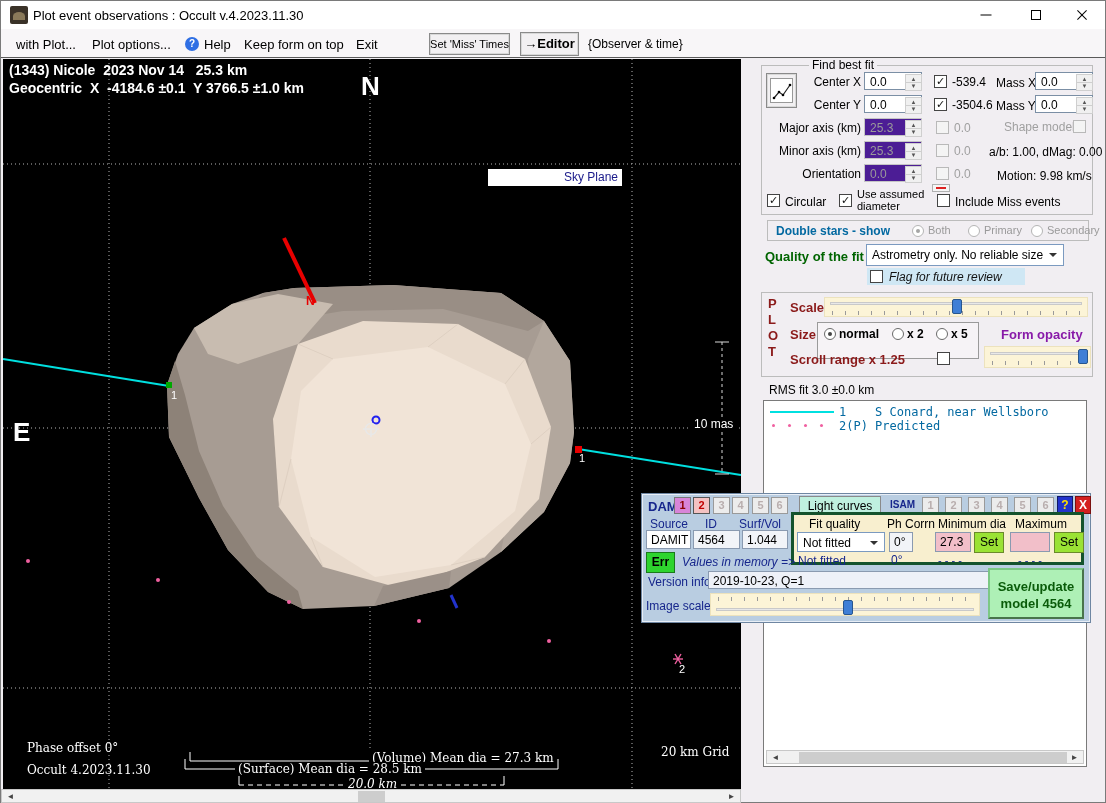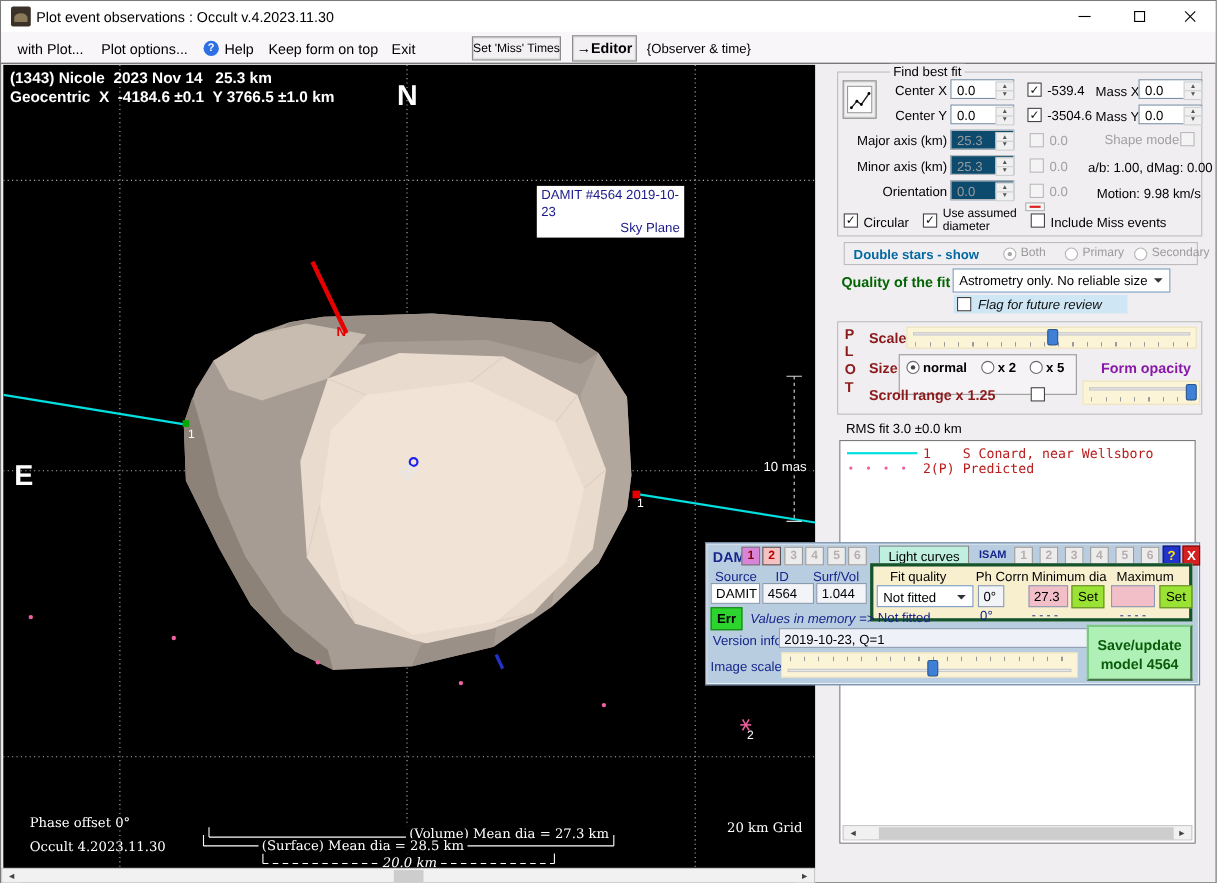--- a/index.html
+++ b/index.html
@@ -51,34 +51,34 @@
   .cb.checked::before { content:"\2713"; }
   .cb.dis { border-color:#b9b9b9; background:#f4f4f4; }
   .radio { width:12px; height:12px; border-radius:50%; border:1px solid #6a6a6a; background:#fff; position:relative; }
   .radio.sel::after { content:""; position:absolute; left:3px; top:3px; width:4px; height:4px; border-radius:50%; background:#444; }
   .radio.dis { border-color:#b5b5b5; }
   .radio.dis.sel::after { background:#a5a5a5; }
   .spin { background:#fff; border:1px solid #7b8fa5; height:18px; font-size:12px; color:#000; padding:2px 18px 0 5px; }
   .spin .sbtns { position:absolute; right:1px; top:1px; width:15px; height:14px; font-size:6px; color:#555; }
   .spin .sbtns::before { content:"\25B2"; position:absolute; left:0; top:0; width:15px; height:7px; text-align:center; line-height:8px; background:#f0f0f0; border:1px solid #cfcfcf; }
   .spin .sbtns::after { content:"\25BC"; position:absolute; left:0; top:8px; width:15px; height:7px; text-align:center; line-height:7px; background:#f0f0f0; border:1px solid #cfcfcf; }
-  .spin.dis { background:#0c4a6e; color:#9a9a9a; border-color:#c5c5c5; }
+  .spin.dis { background:#4c1d95; color:#9a9a9a; border-color:#c5c5c5; }
   .lblr { text-align:right; font-size:12px; color:#000; }
   .gray { color:#a0a0a0; }
   .combo { background:#fff; border:1px solid #7b9ac0; font-size:12px; color:#000; padding:3px 18px 0 5px; }
   .combo::after { content:""; position:absolute; right:6px; top:8px; border:4px solid transparent; border-top-color:#333; }
   .slider { background:#fcf4d7; border:1px solid #ece2bd; }
   .groove { position:absolute; left:5px; right:5px; height:3px; background:#e8e8e8; border:1px solid #c9c9c9; }
   .ticks { position:absolute; left:7px; right:7px; height:4px; background:repeating-linear-gradient(90deg,#9a9a9a 0 1px,transparent 1px 13px); }
   .thumb { position:absolute; width:10px; height:15px; background:#3f7fd6; border:1px solid #28568e; border-radius:2px; }
   .darkred { color:#8b1a1a; font-weight:bold; }
 
   
   .listbox { background:#fff; border:1px solid #7a7a7a; }
-  .mono { font-family:"DejaVu Sans Mono", monospace; font-size:12px; color:#b91c1c; white-space:pre; }
+  .mono { font-family:"DejaVu Sans Mono", monospace; font-size:12px; color:#0369a1; white-space:pre; }
   .dotset { width:3px; height:3px; border-radius:50%; background:#f060a0; box-shadow:16px 0 0 #f060a0, 32px 0 0 #f060a0, 48px 0 0 #f060a0; }
 
   
   .dpanel { left:640px; top:492px; width:450px; height:130px; background:#b9cde1; border:1px solid #6e86a2; box-shadow:0 0 0 1px #e8eef6 inset; z-index:50; }
   .navy { color:#16268c; }
   .dtab { position:absolute; top:3px; width:17px; height:17px; border:1px solid #9a9a9a; background:#ececec; font:bold 11px/15px "Liberation Sans",sans-serif; text-align:center; color:#b9aeae; }
   .dtab.t1 { background:#d884d8; color:#8b0000; border-color:#777; }
   .dtab.t2 { background:#f4c2c2; color:#c00000; border-color:#555; }
   .dbox { position:absolute; background:#f2f4f8; border:1px solid #8a9ab0; font-size:12px; color:#000; padding:2px 0 0 4px; }
   .pinkbox { background:#f2bfc9; }
@@ -197,21 +197,20 @@
           <line x1="501" y1="717" x2="501" y2="726"></line>
       </g>
     </svg>
 
     <div class="ptxt ptitle" style="left:6px; top:3px;">(1343) Nicole  2023 Nov 14   25.3 km</div>
     <div class="ptxt ptitle" style="left:6px; top:21px;">Geocentric  X  -4184.6 ±0.1  Y 3766.5 ±1.0 km</div>
     <div class="ptxt pbig" style="left:358px; top:12px;">N</div>
     <div class="ptxt pbig" style="left:10px; top:358px;">E</div>
     <div class="ptxt" style="left:303px; top:235px; color:#e80000; font:bold 12px 'Liberation Sans',sans-serif;">N</div>
     <div class="abs damit-tag" style="left:485px; top:110px; width:134px;">
-      <div>DAMIT #4564 2019-10-23</div>
       <div style="text-align:right;">Sky Plane</div>
     </div>
     <div class="ptxt onblack" style="left:688px; top:358px; font-size:12px;">10 mas</div>
     <div class="ptxt" style="left:168px; top:330px; font-size:11px;">1</div>
     <div class="ptxt" style="left:576px; top:393px; font-size:11px;">1</div>
     <div class="ptxt" style="left:676px; top:604px; font-size:11px;">2</div>
     <div class="ptxt serif onblack" style="left:366px; top:692px;">(Volume) Mean dia = 27.3 km</div>
     <div class="ptxt serif onblack" style="left:232px; top:703px;">(Surface) Mean dia = 28.5 km</div>
     <div class="ptxt serif onblack" style="left:342px; top:718px; font-style:italic;">20.0 km</div>
     <div class="ptxt serif" style="left:24px; top:682px;">Phase offset 0°</div>

